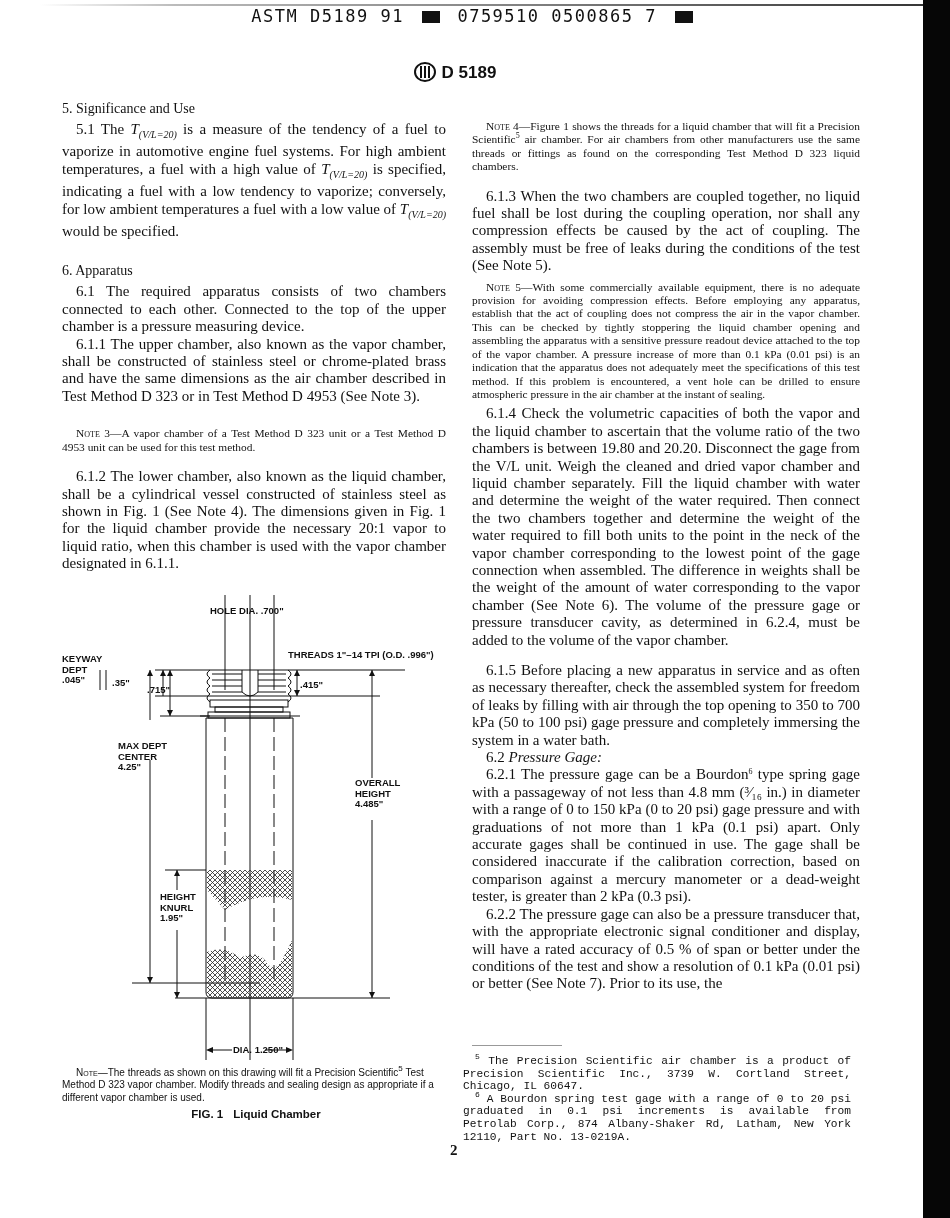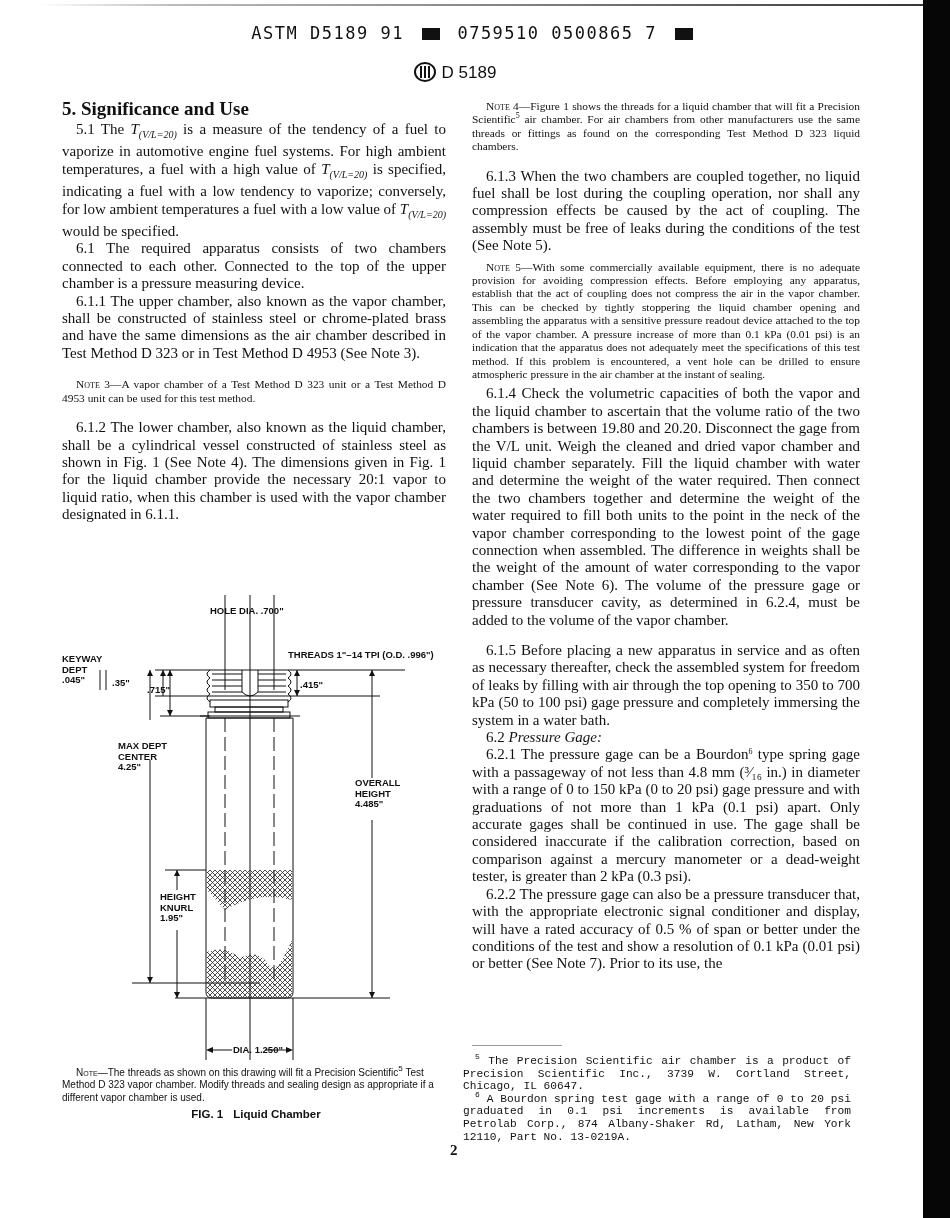--- a/index.html
+++ b/index.html
@@ -1,36 +1,36 @@
 <!DOCTYPE html>
 <html><head>
 <meta charset="utf-8">
 <style>
   * { box-sizing: border-box; margin: 0; padding: 0; }
   html, body { width: 950px; height: 1218px; background: #ffffff; overflow: hidden; }
   body { position: relative; font-family: "Liberation Serif", "DejaVu Serif", serif; color: #111; }
 
   .top-rule { position: absolute; left: 40px; top: 4px; width: 900px; height: 2px; background: linear-gradient(90deg, #fff 0%, #bbb 15%, #777 60%, #333 100%); }
   .scan-header { position: absolute; left: 0; top: 6px; width: 950px; text-align: center;
-    font-family: "DejaVu Sans Mono", monospace; font-size: 17px; letter-spacing: 1.5px; color: #111; margin-top: 17px; }
+    font-family: "DejaVu Sans Mono", monospace; font-size: 17px; letter-spacing: 1.5px; color: #111; }
   .scan-header .blk { display: inline-block; width: 18px; height: 12px; background: #111; vertical-align: -1px; margin: 0 6px; }
 
-  .doc-id { position: absolute; top: 62px; left: 0; width: 910px; text-align: center; font-family: "Liberation Sans", sans-serif; font-weight: normal; font-size: 17px; }
+  .doc-id { position: absolute; top: 62px; left: 0; width: 910px; text-align: center; font-family: "Liberation Sans", sans-serif; font-weight: bold; font-size: 17px; }
   .doc-id .logo { display: inline-block; width: 22px; height: 20px; border-radius: 50%; border: 2px solid #111; vertical-align: -4px; margin-right: 6px; position: relative; }
   .doc-id .logo::before { content: ""; position: absolute; left: 4px; top: 2px; width: 2px; height: 12px; background: #111; box-shadow: 4px 0 0 #111, 8px 0 0 #111; }
 
   .right-edge { position: absolute; left: 923px; top: 0; width: 27px; height: 1218px; background: #060606; }
 
   .col { position: absolute; }
   .col-left { left: 62px; top: 100px; width: 384px; }
   .col-right { left: 472px; top: 100px; width: 388px; }
 
-  h2.sec { font-size: 19px; font-weight: bold; margin-bottom: 4px; line-height: 17px; }
+  h2.sec { font-size: 14px; font-weight: normal; margin-bottom: 4px; line-height: 17px; }
   p.body { font-size: 15px; line-height: 17.4px; text-align: justify; text-indent: 14px; }
-  p.note { font-size: 11.4px; line-height: 13.4px; text-align: justify; text-indent: 14px; }
+  p.note { font-size: 11.4px; line-height: 13.4px; text-align: justify; text-indent: 14px; margin-top: 20px; }
   .sc { font-variant: small-caps; }
   sub.vl { font-size: 10px; font-style: italic; }
   sup { font-size: 8px; vertical-align: 5px; line-height: 0; }
   .it { font-style: italic; }
 
   .figure { position: absolute; left: 60px; top: 590px; width: 395px; height: 475px; }
   .figure svg { position: absolute; left: 0; top: 0; }
   .flabel { position: absolute; font-family: "Liberation Sans", sans-serif; font-weight: bold; font-size: 9.5px; line-height: 10.5px; white-space: pre; color: #111; }
 
   .fig-note { position: absolute; left: 62px; top: 1067px; width: 388px; font-family: "Liberation Sans", sans-serif; font-size: 10px; line-height: 12.3px; text-indent: 14px; }
@@ -57,24 +57,25 @@
 <div class="doc-id">
   <span class="logo"></span><span>D 5189</span>
 </div>
 
 <div class="right-edge"></div>
 
 <div class="col col-left">
   <h2 class="sec">5. Significance and Use</h2>
   <p class="body"><span>5.1 The </span><span class="it">T</span><sub class="vl">(V/L=20)</sub><span> is a measure of the tendency of a fuel to vaporize in automotive engine fuel systems. For high ambient temperatures, a fuel with a high value of </span><span class="it">T</span><sub class="vl">(V/L=20)</sub><span> is specified, indicating a fuel with a low tendency to vaporize; conversely, for low ambient temperatures a fuel with a low value of </span><span class="it">T</span><sub class="vl">(V/L=20)</sub><span> would be specified.</span></p>
 
+  <h2 class="sec" style="margin-top:22px">6. Apparatus</h2>
   <p class="body">6.1 The required apparatus consists of two chambers connected to each other. Connected to the top of the upper chamber is a pressure measuring device.</p>
   <p class="body">6.1.1 The upper chamber, also known as the vapor chamber, shall be constructed of stainless steel or chrome-plated brass and have the same dimensions as the air chamber described in Test Method D 323 or in Test Method D 4953 (See Note 3).</p>
 
-  <p class="note" style="margin-top:16px"><span class="sc">Note</span><span> 3</span><span>—A vapor chamber of a Test Method D 323 unit or a Test Method D 4953 unit can be used for this test method.</span></p>
+  <p class="note" style="margin-top:22px"><span class="sc">Note</span><span> 3</span><span>—A vapor chamber of a Test Method D 323 unit or a Test Method D 4953 unit can be used for this test method.</span></p>
 
   <p class="body" style="margin-top:14px">6.1.2 The lower chamber, also known as the liquid chamber, shall be a cylindrical vessel constructed of stainless steel as shown in Fig. 1 (See Note 4). The dimensions given in Fig. 1 for the liquid chamber provide the necessary 20:1 vapor to liquid ratio, when this chamber is used with the vapor chamber designated in 6.1.1.</p>
 </div>
 
 <div class="figure">
   <svg width="395" height="475" viewBox="0 0 395 475">
     <defs>
       <pattern id="knurl" width="5" height="5" patternUnits="userSpaceOnUse">
         <path d="M0,0 L5,5 M5,0 L0,5" stroke="#222" stroke-width="0.8"></path>
       </pattern>

